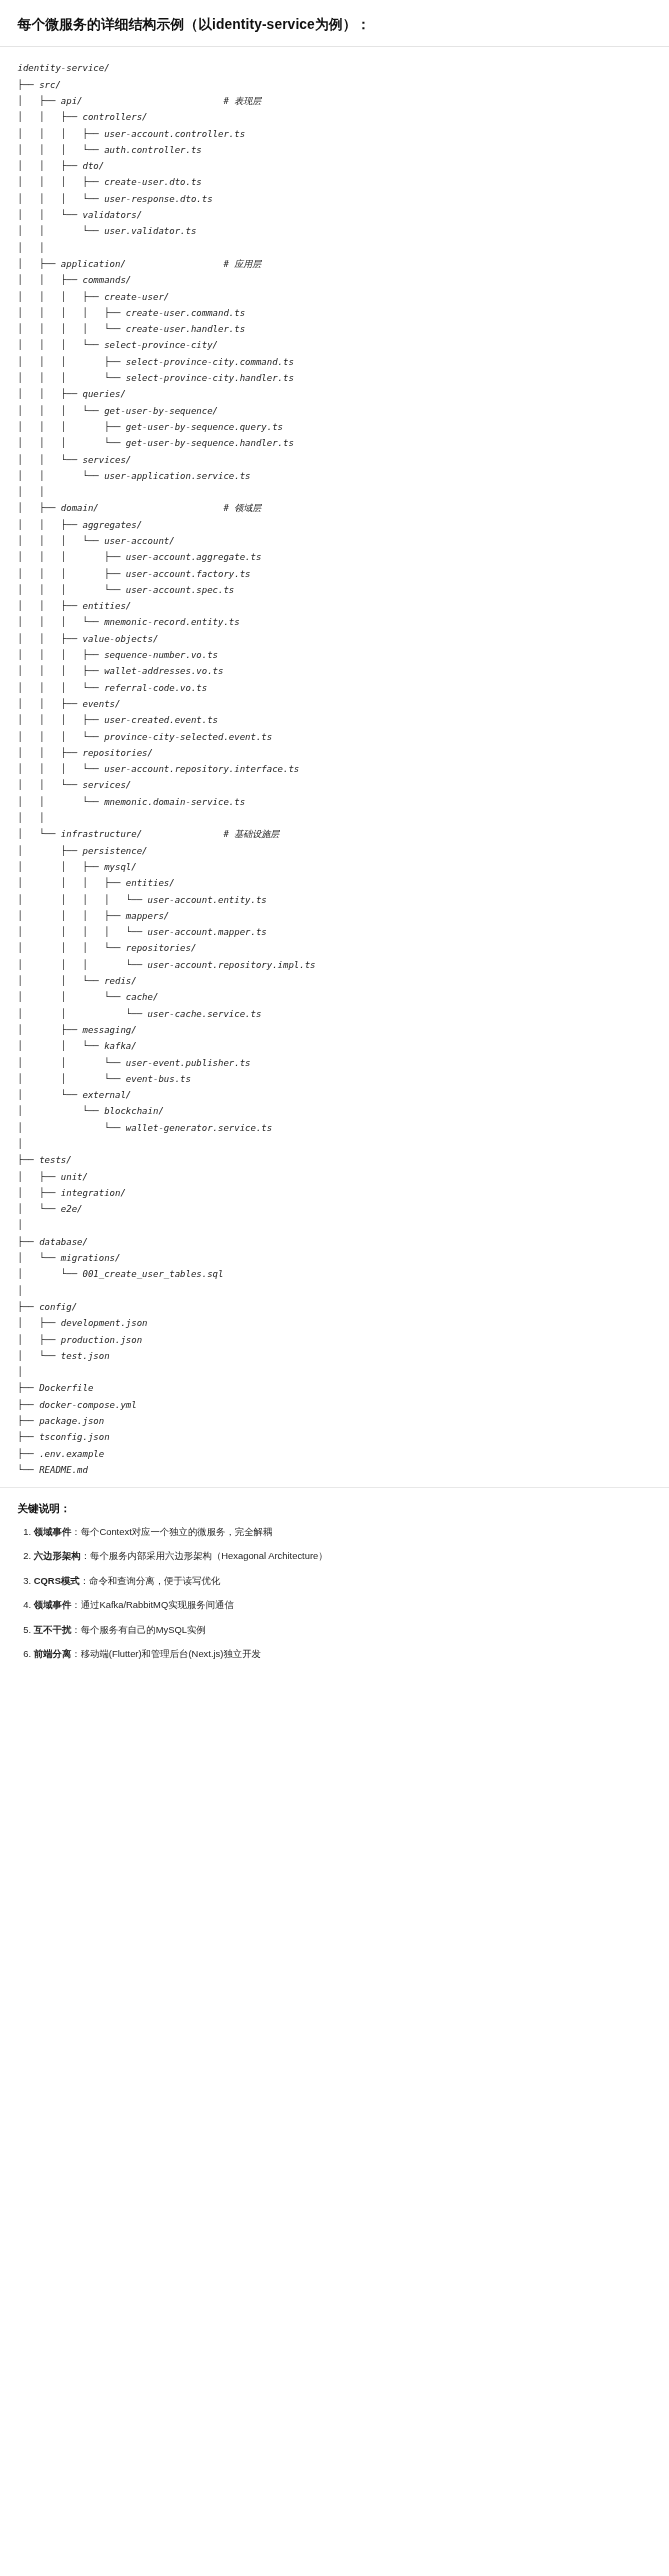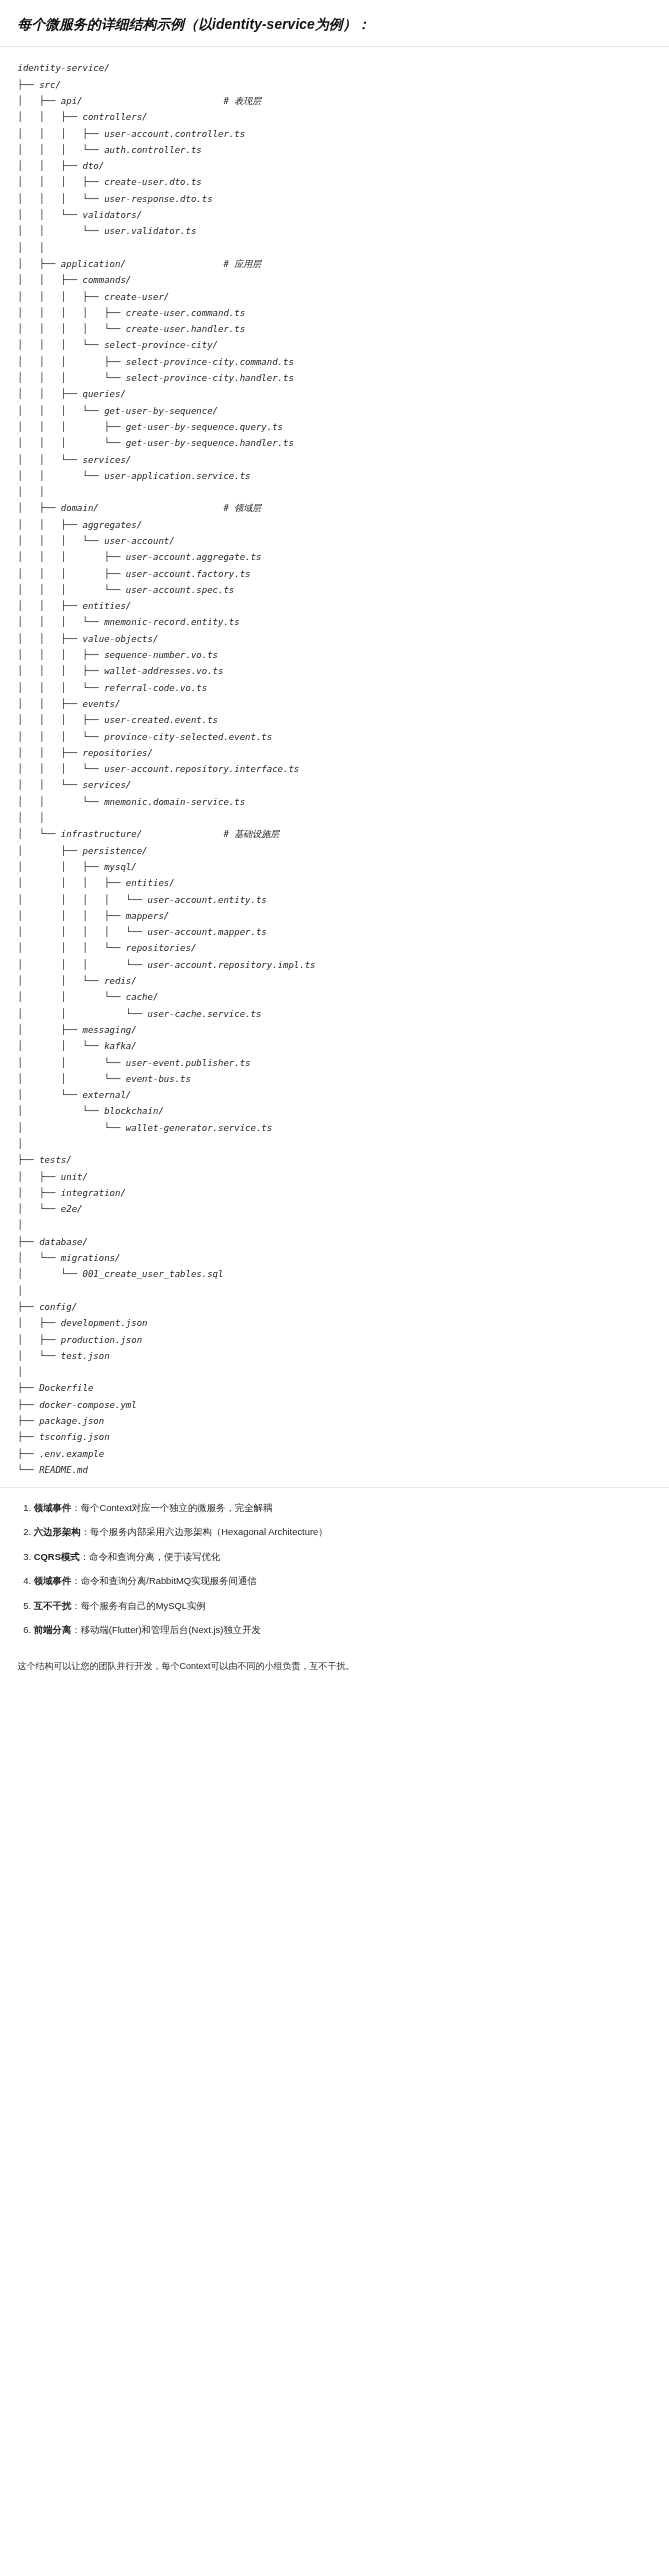--- a/index.html
+++ b/index.html
@@ -13,21 +13,20 @@
     color: #1a1a1a;
   }
   .page {
     width: 669px;
     box-sizing: border-box;
     background: #ffffff;
   }
   .title-bar {
     padding: 16.3px 17.5px 11.3px 17.5px;
     border-bottom: 0.6px solid #e4e4e4;
-    font-style: italic;
   }
   .title-bar h1 {
     margin: 0;
     font-size: 13.8px;
     font-weight: bold;
     letter-spacing: 0.1px;
     color: #111111;
   }
   .tree-block {
     padding: 13.8px 17.5px 8.8px 17.5px;
@@ -165,26 +164,26 @@
 │
 ├── Dockerfile
 ├── docker-compose.yml
 ├── package.json
 ├── tsconfig.json
 ├── .env.example
 └── README.md</pre>
   </div>
 
   <div class="notes">
+    <h2>关键说明：</h2>
     <ol class="note-list">
       <li><span class="k">领域事件</span><span>：每个Context对应一个独立的微服务，完全解耦</span></li>
       <li><span class="k">六边形架构</span><span>：每个服务内部采用六边形架构（Hexagonal Architecture）</span></li>
       <li><span class="k">CQRS模式</span><span>：命令和查询分离，便于读写优化</span></li>
-      <li><span class="k">领域事件</span><span>：命令和查询分离/RabbitMQ实现服务间通信</span></li>
+      <li><span class="k">领域事件</span><span>：通过Kafka/RabbitMQ实现服务间通信</span></li>
       <li><span class="k">互不干扰</span><span>：每个服务有自己的MySQL实例</span></li>
       <li><span class="k">前端分离</span><span>：移动端(Flutter)和管理后台(Next.js)独立开发</span></li>
     </ol>
   </div>
 
-  <div class="footer">这个结构可以让您的团队并行开发，每个Context可以由不同的小组负责，互不干扰。</div>
 
 </div>
 
 
 </body></html>

